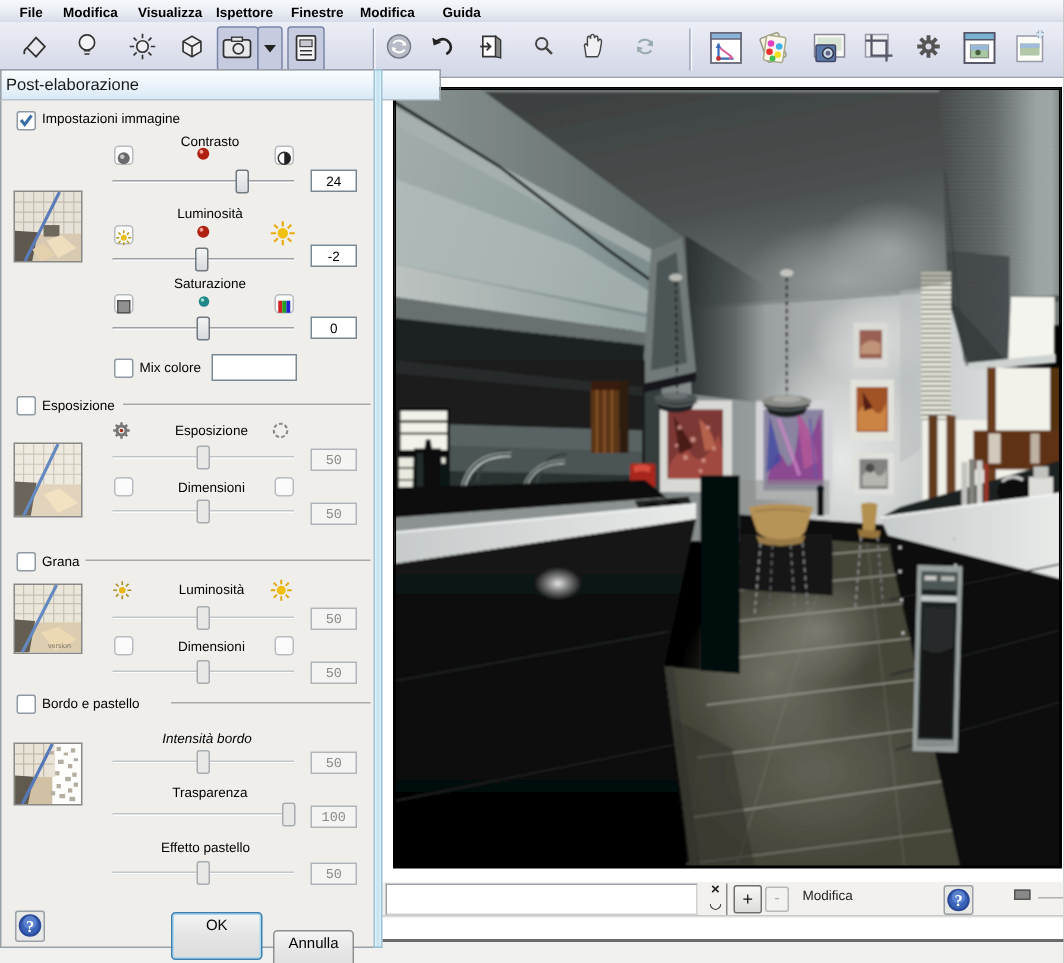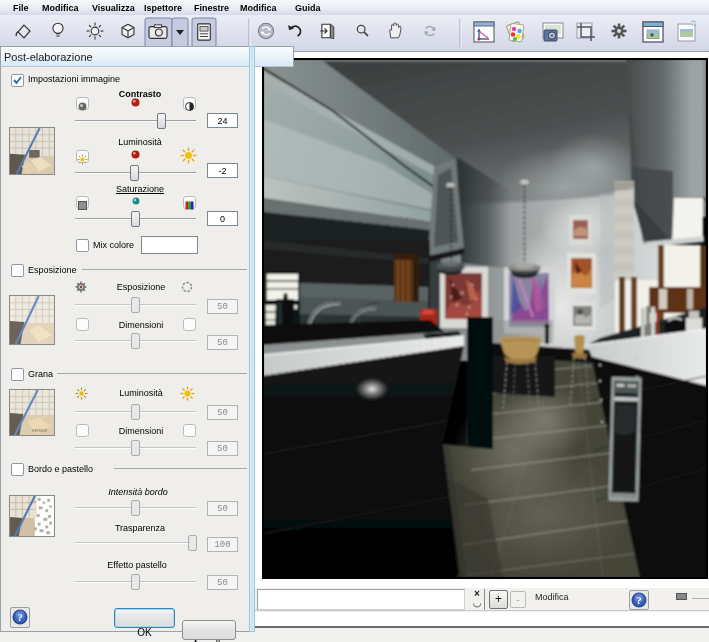--- a/index.html
+++ b/index.html
@@ -50,23 +50,23 @@
 .track { position:absolute; left:75px; width:121px; height:2px;
   background:#9aa0a4; border-bottom:1px solid #fcfcfc; }
 .track.dis { background:#c2c6c8; }
 .thumb { position:absolute; width:9px; height:16px;
   background:linear-gradient(#f4f4f4,#d8dade); border:1px solid #707880; border-radius:2px; }
 .thumb.dis { background:#e8e8e6; border-color:#a8acb0; }
 .icbox { position:absolute; width:13px; height:13px; background:#fbfbfb;
   border:1px solid #b8bcc0; border-radius:3px; }
 .hrule { position:absolute; height:1px; background:#a8a8a8; }
 .thumbimg { position:absolute; left:9px; width:46px; border:1px solid #888; }
-.btn { position:absolute; height:20px; font-size:10px; text-align:center;
+.btn { position:absolute; height:32px; font-size:10px; text-align:center;
   background:linear-gradient(#f4f4f4,#e4e4e4 50%,#dcdcdc); border:1px solid #8e8f8f;
-  border-radius:3px; padding-top:18px; color:#000; }
+  border-radius:3px; padding-top:3px; color:#000; }
 .btn.focus { border:1px solid #3c7fb1; box-shadow:0 0 0 1px #a8d8f0 inset; }
 </style>
 </head>
 <body>
 <div id="app">
 
   <div id="menubar" class="abs">
     <span style="left:13px">File</span>
     <span style="left:42px">Modifica</span>
     <span style="left:92px">Visualizza</span>
@@ -611,21 +611,21 @@
   <div id="panelright" class="abs"></div>
   <div id="panelcontent">
 
     <div class="cbx" style="left:11px; top:74px;">
       <svg width="11" height="11" style="position:absolute;left:0;top:0">
           <path d="M2 5 L4.5 8 L9 2" stroke="#3a6ea5" stroke-width="2" fill="none"></path>
         </svg>
     </div>
     <div class="lbl" style="left:28px; top:74px;">Impostazioni immagine</div>
 
-    <div class="lbl ctr" style="left:140px; top:89px;font-weight:bold;">Contrasto</div>
+    <div class="lbl ctr" style="left:140px; top:89px;">Contrasto</div>
     <div class="icbox" style="left:76px; top:97px;"><svg width="11" height="11">
           <circle cx="5.5" cy="5.5" r="4" fill="#6a6a6a"></circle>
           <circle cx="4.5" cy="4.5" r="1.5" fill="#c8c8c8"></circle>
         </svg></div>
     <svg class="abs" style="left:131px; top:98px;" width="9" height="9">
         <circle cx="4.5" cy="4.5" r="4" fill="#b02010"></circle>
         <circle cx="3.3" cy="3.2" r="1.3" fill="#f0a090"></circle>
       </svg>
     <div class="icbox" style="left:183px; top:97px;"><svg width="11" height="11">
           <circle cx="5.5" cy="5.5" r="4" fill="#fff" stroke="#333" stroke-width="1"></circle>
@@ -685,21 +685,21 @@
           <line x1="2.8" y1="2.8" x2="5.2" y2="5.2"></line>
           <line x1="11.8" y1="11.8" x2="14.2" y2="14.2"></line>
           <line x1="14.2" y1="2.8" x2="11.8" y2="5.2"></line>
           <line x1="5.2" y1="11.8" x2="2.8" y2="14.2"></line>
         </g>
       </svg>
     <div class="track" style="top:172px;"></div>
     <div class="thumb" style="left:130px; top:165px;"></div>
     <div class="vbox" style="top:163px;">-2</div>
 
-    <div class="lbl ctr" style="left:140px; top:184px;text-decoration:underline;">Saturazione</div>
+    <div class="lbl ctr" style="left:140px; top:184px;">Saturazione</div>
     <div class="icbox" style="left:76px; top:196px;"><svg width="11" height="11">
           <rect x="1.5" y="1.5" width="8" height="8" fill="#909090" stroke="#555" stroke-width="1"></rect>
         </svg></div>
     <svg class="abs" style="left:132px; top:197px;" width="8" height="8">
         <circle cx="4" cy="4" r="3.5" fill="#208888"></circle>
         <circle cx="3" cy="3" r="1.2" fill="#a0e0d8"></circle>
       </svg>
     <div class="icbox" style="left:183px; top:196px;"><svg width="11" height="11">
           <rect x="1.5" y="1.5" width="2.7" height="8" fill="#d02020"></rect>
           <rect x="4.2" y="1.5" width="2.7" height="8" fill="#20a020"></rect>

